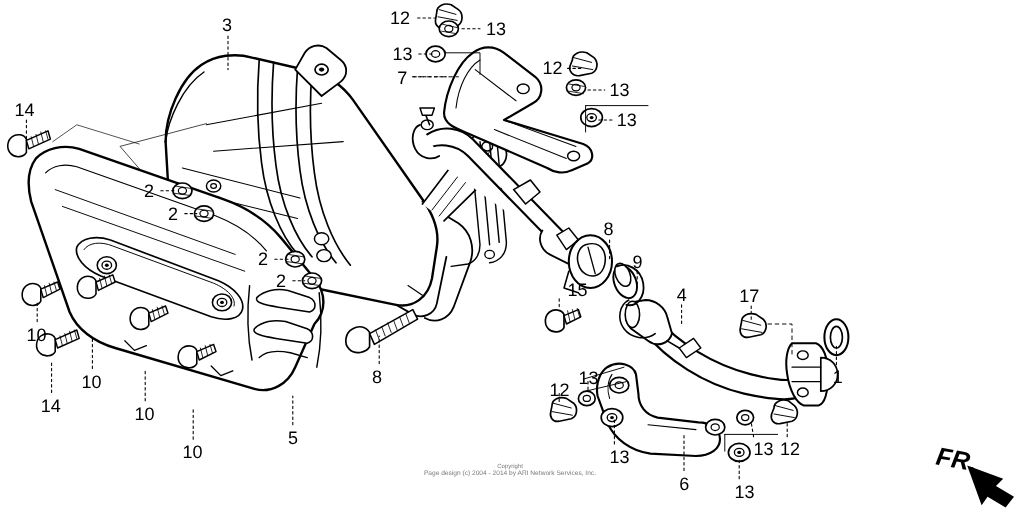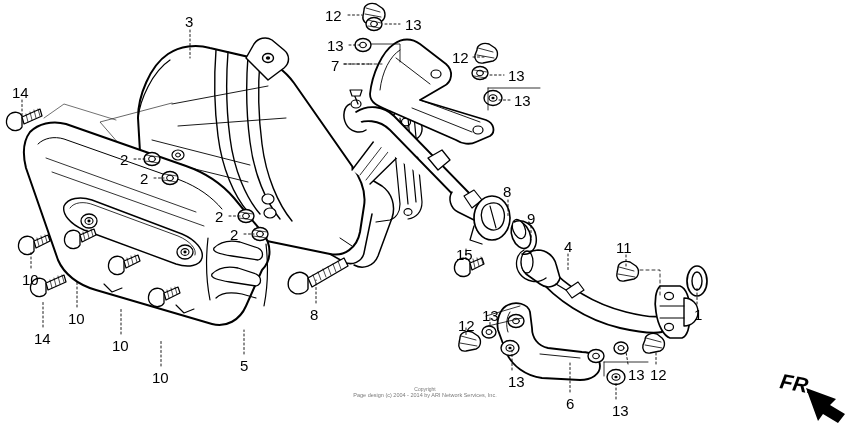--- a/index.html
+++ b/index.html
@@ -407,23 +407,23 @@
       <div class="callout" style="left: 452px; top: 50px;">12</div>
       <div class="callout" style="left: 508px; top: 68px;">13</div>
       <div class="callout" style="left: 514px; top: 93px;">13</div>
       <div class="callout" style="left: 12px; top: 85px;">14</div>
       <div class="callout" style="left: 120px; top: 152px;">2</div>
       <div class="callout" style="left: 140px; top: 171px;">2</div>
       <div class="callout" style="left: 215px; top: 209px;">2</div>
       <div class="callout" style="left: 230px; top: 227px;">2</div>
       <div class="callout" style="left: 503px; top: 184px;">8</div>
       <div class="callout" style="left: 527px; top: 211px;">9</div>
-      <div class="callout" style="left: 456px; top: 235px; margin-top: 12px;">15</div>
+      <div class="callout" style="left: 473px; top: 235px;">15</div>
       <div class="callout" style="left: 564px; top: 239px;">4</div>
-      <div class="callout" style="left: 616px; top: 240px;">11</div>
+      <div class="callout" style="left: 616px; top: 240px;">17</div>
       <div class="callout" style="left: 694px; top: 307px;">1</div>
       <div class="callout" style="left: 22px; top: 272px;">10</div>
       <div class="callout" style="left: 34px; top: 331px;">14</div>
       <div class="callout" style="left: 68px; top: 311px;">10</div>
       <div class="callout" style="left: 112px; top: 338px;">10</div>
       <div class="callout" style="left: 152px; top: 370px;">10</div>
       <div class="callout" style="left: 240px; top: 358px;">5</div>
       <div class="callout" style="left: 310px; top: 307px;">8</div>
       <div class="callout" style="left: 458px; top: 318px;">12</div>
       <div class="callout" style="left: 482px; top: 308px;">13</div>

